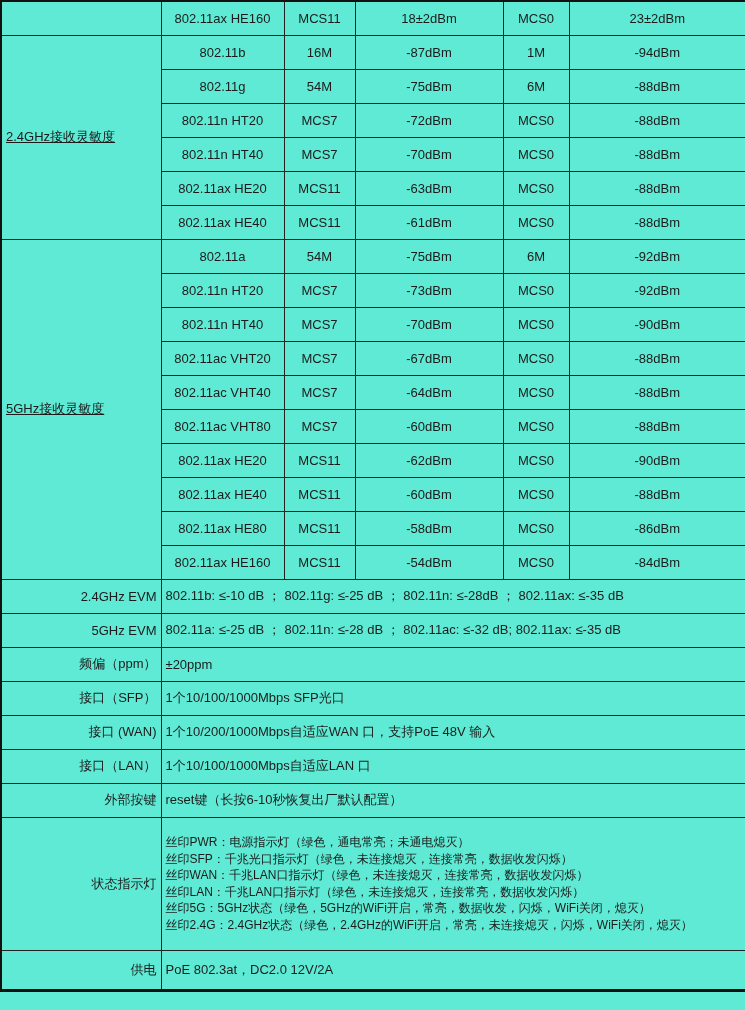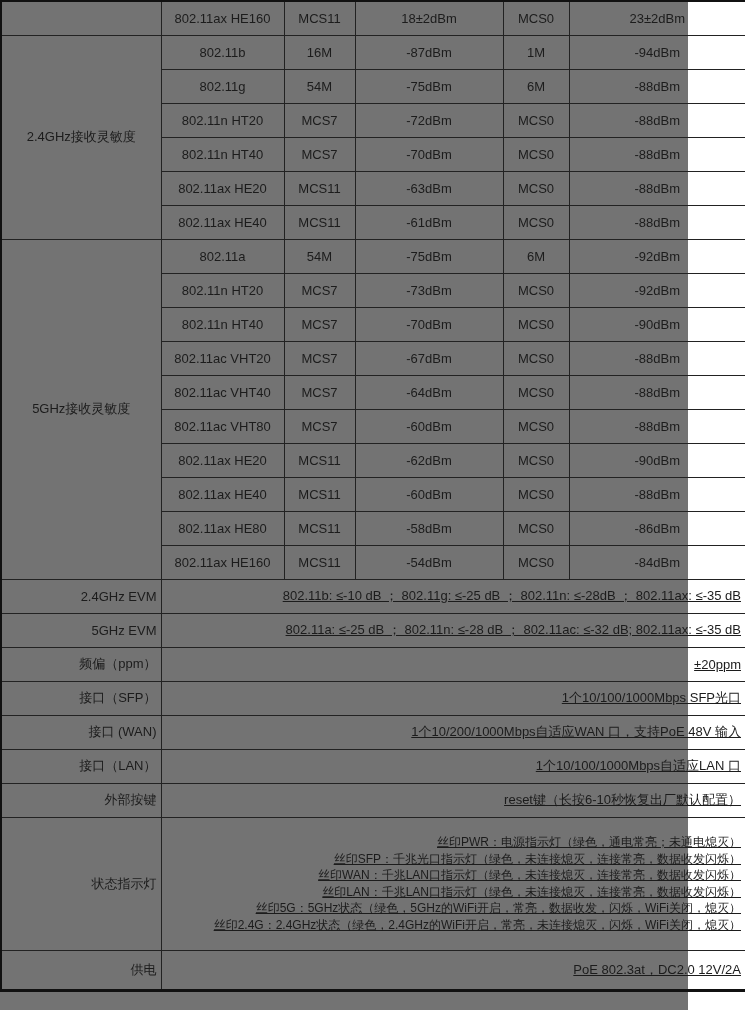--- a/index.html
+++ b/index.html
@@ -4,45 +4,45 @@
 <title>Spec Table</title>
 <style>
   html, body {
     margin: 0;
     padding: 0;
     background: #ffffff;
     font-family: "Liberation Sans", "DejaVu Sans", sans-serif;
     color: #1c1c1c;
   }
   .page {
-    width: 688px;
+    width: 745px;
     height: 1010px;
-    background: #737373;
+    background: #5eead4;
     box-sizing: border-box;
   }
   table.spec {
     width: 745px;
     table-layout: fixed;
     border-collapse: collapse;
     border: 2px solid #111111;
     border-bottom-width: 3px;
   }
   table.spec td {
     border: 1px solid #222222;
     font-size: 13px;
     padding: 2px 4px;
     box-sizing: border-box;
     overflow: hidden;
     white-space: nowrap;
   }
   tr.std { height: 34px; }
   td.c   { text-align: center; }
-  td.cat { text-align: center; font-size: 13px; }
+  td.cat { text-align: left; font-size: 13px; text-decoration: underline; }
   td.lbl { text-align: right; padding-left: 8px; }
-  td.val { text-align: right; padding-left: 10px; text-decoration: underline; }
+  td.val { text-align: left; padding-left: 10px; }
   tr.status-row { height: 133px; }
   tr.status-row td.val { white-space: normal; }
   .status-lines {
     font-size: 12px;
     line-height: 16.5px;
   }
   .status-lines div { white-space: nowrap; }
   tr.power-row { height: 40px; }
 </style>
 </head>

